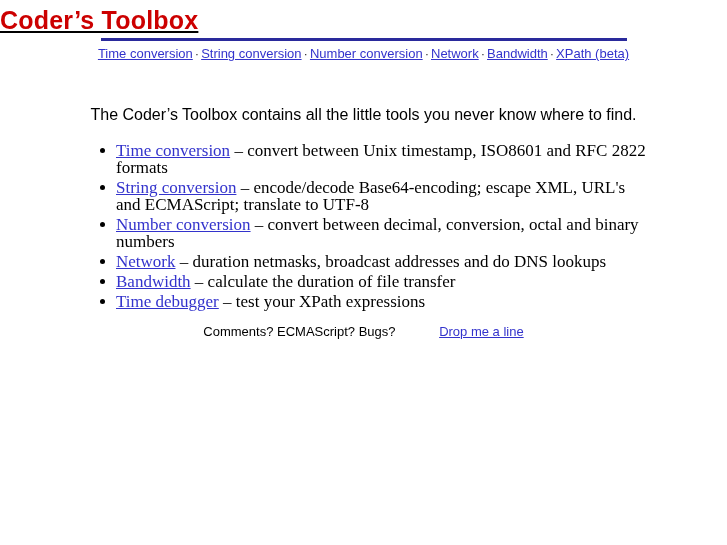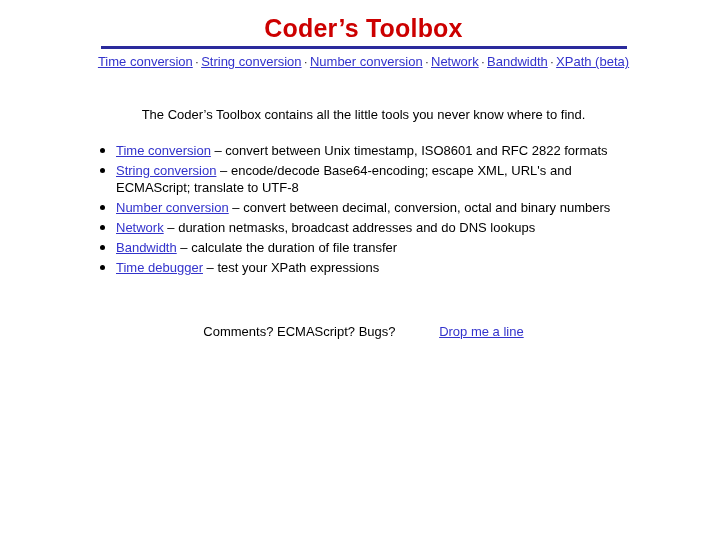--- a/index.html
+++ b/index.html
@@ -17,22 +17,22 @@
   }
 
   .page {
     position: relative;
     width: 727px;
     height: 545px;
   }
 
   
   .header {
-    padding-top: 14px;
-    text-align: center;
+    padding-top: 6px;
+    text-decoration: underline;
   }
   .site-title {
     margin: 0;
     font-size: 25px;
     font-weight: bold;
     color: #cc0000;
     letter-spacing: 0.2px;
     line-height: 28px;
     font-family: "Liberation Sans", sans-serif;
   }
@@ -67,35 +67,36 @@
     position: absolute;
     top: 100px;
     left: 0;
     width: 727px;
   }
 
   .intro {
     margin: 0;
     padding: 6px 0 0 0;
     text-align: center;
-    font-size: 13px;
+    font-size: 16px;
     line-height: 18px;
   }
 
   .tool-list {
     list-style: none;
     margin: 18px 0 0 0;
     padding: 0;
   }
   .tool-list li {
     position: relative;
     margin: 0 0 3px 0;
     padding: 0 80px 0 116px;
     line-height: 17px;
-    font-size: 13px;
+    font-size: 17px;
+    font-family: Liberation Serif, serif;
   }
   .tool-list li .bullet {
     position: absolute;
     left: 100px;
     top: 6px;
     width: 5px;
     height: 5px;
     background: #000000;
     border-radius: 50%;
     display: block;

